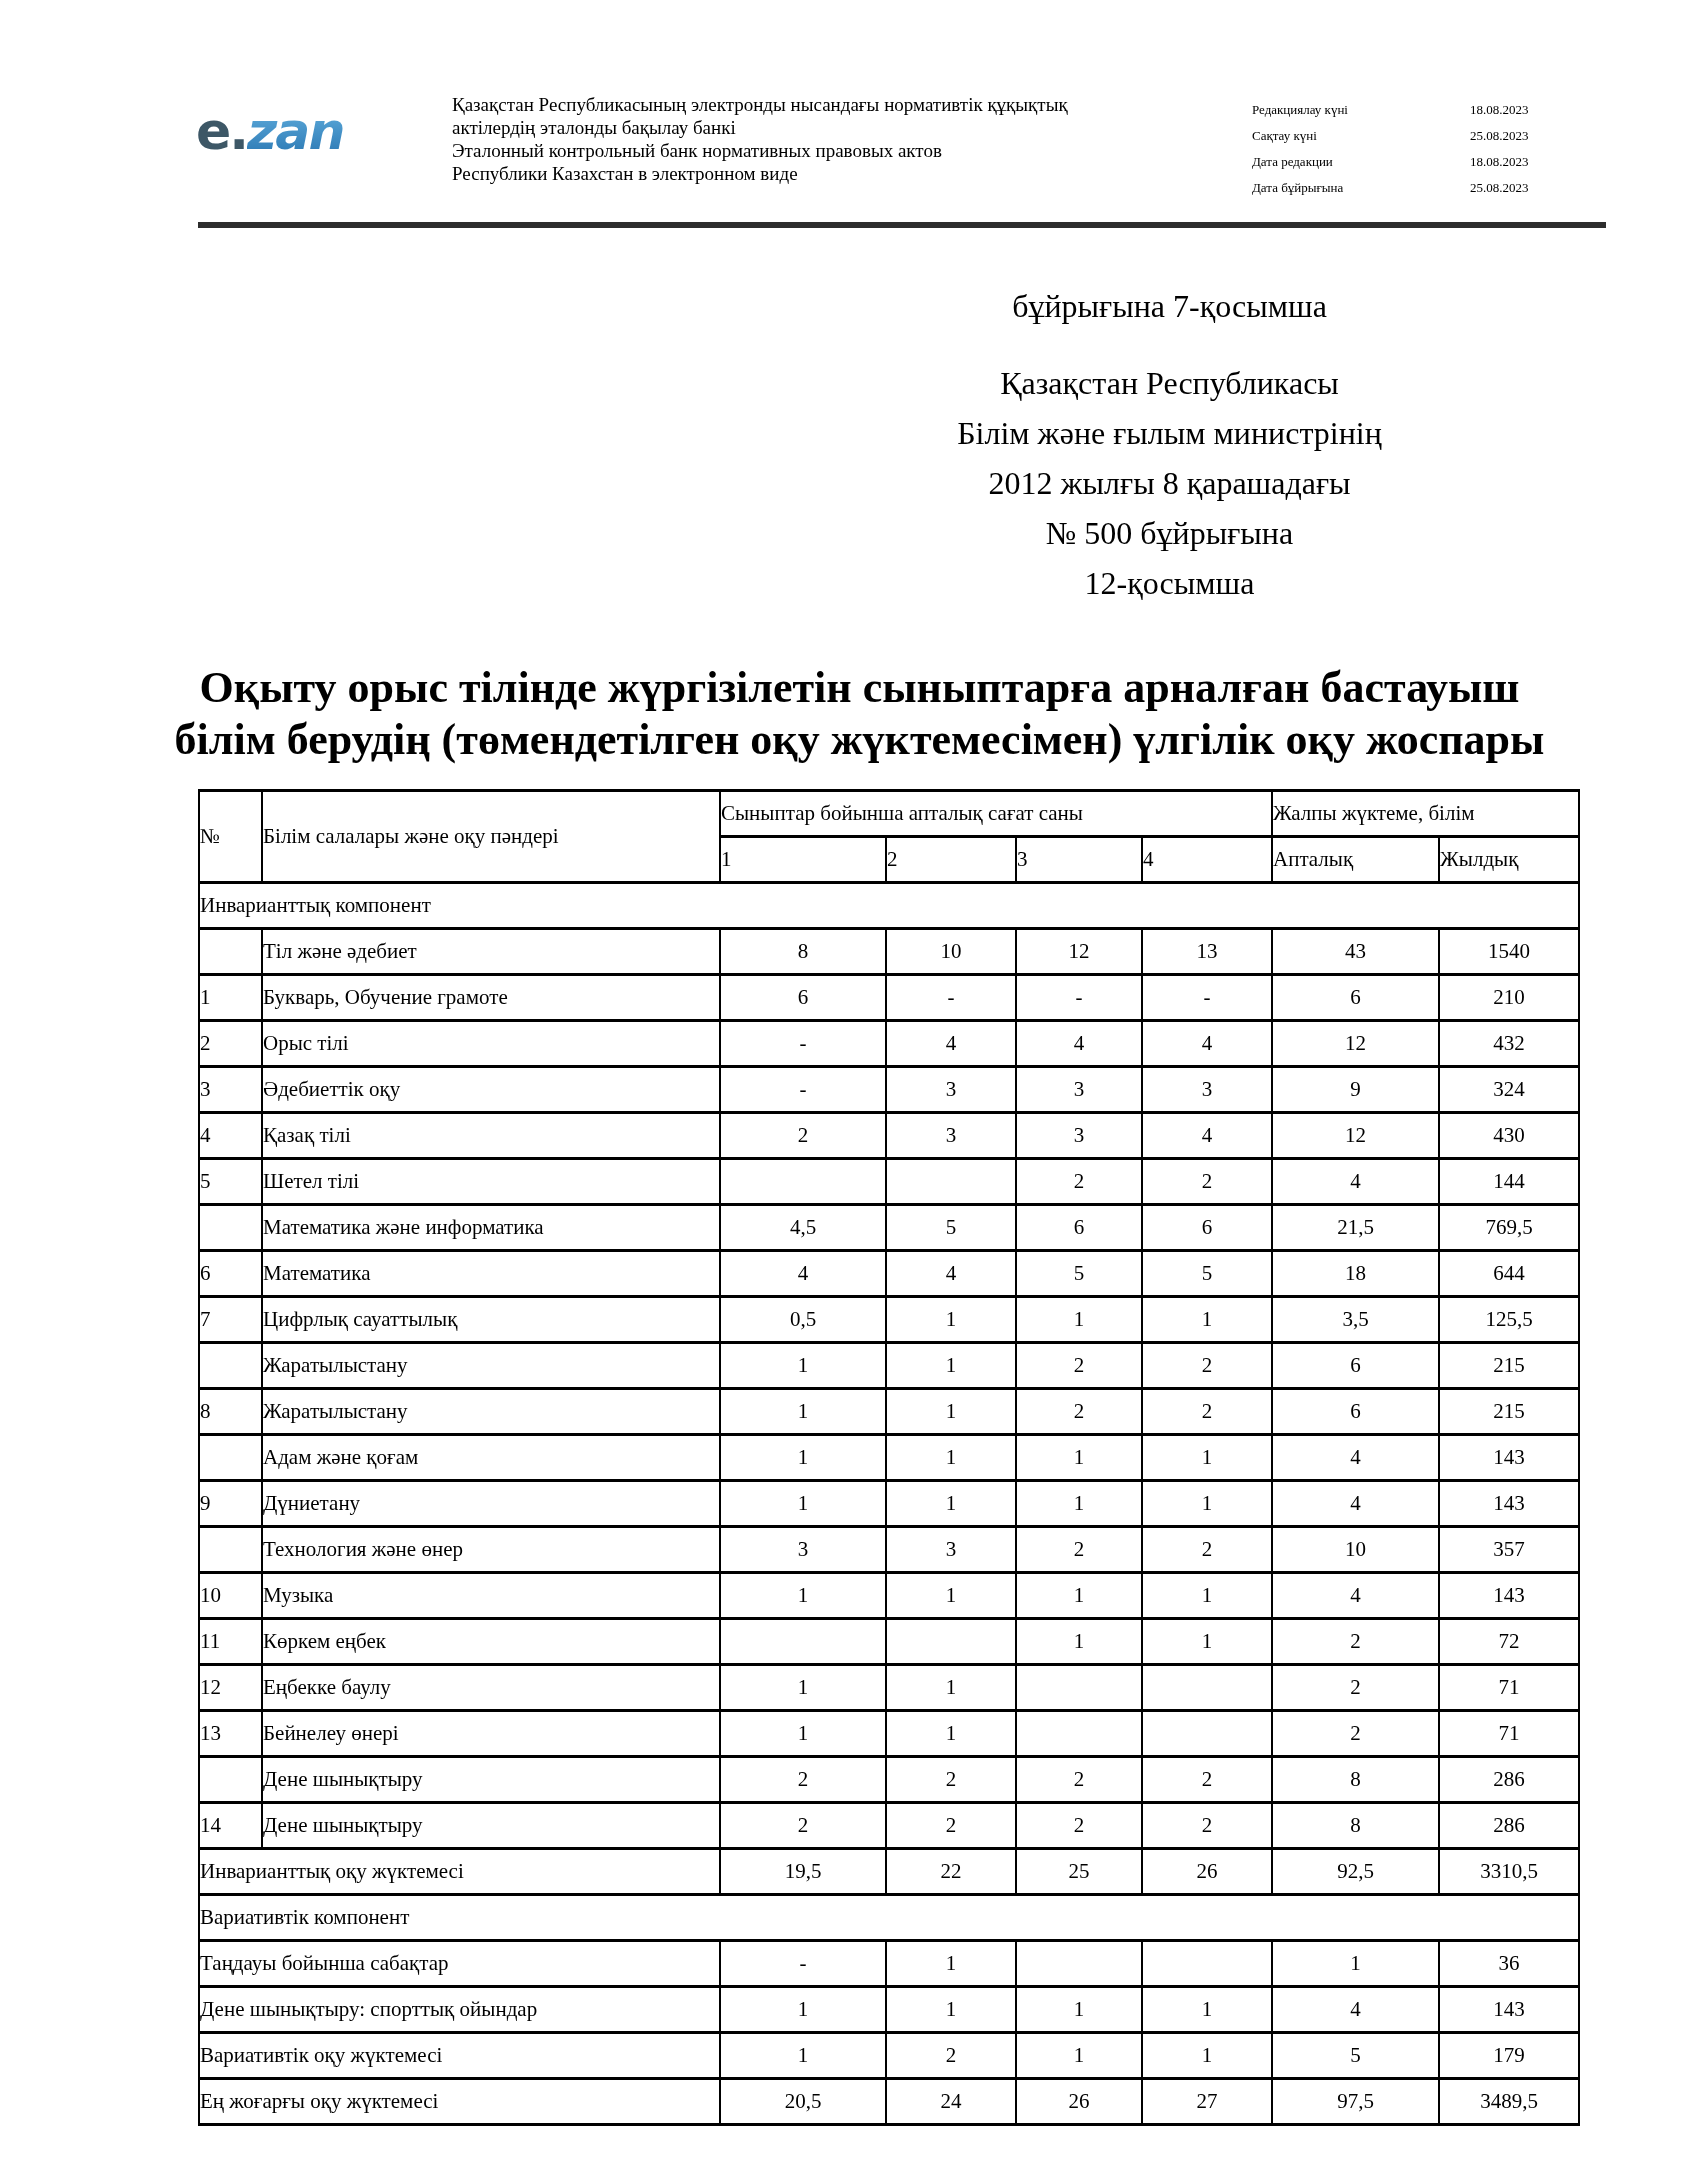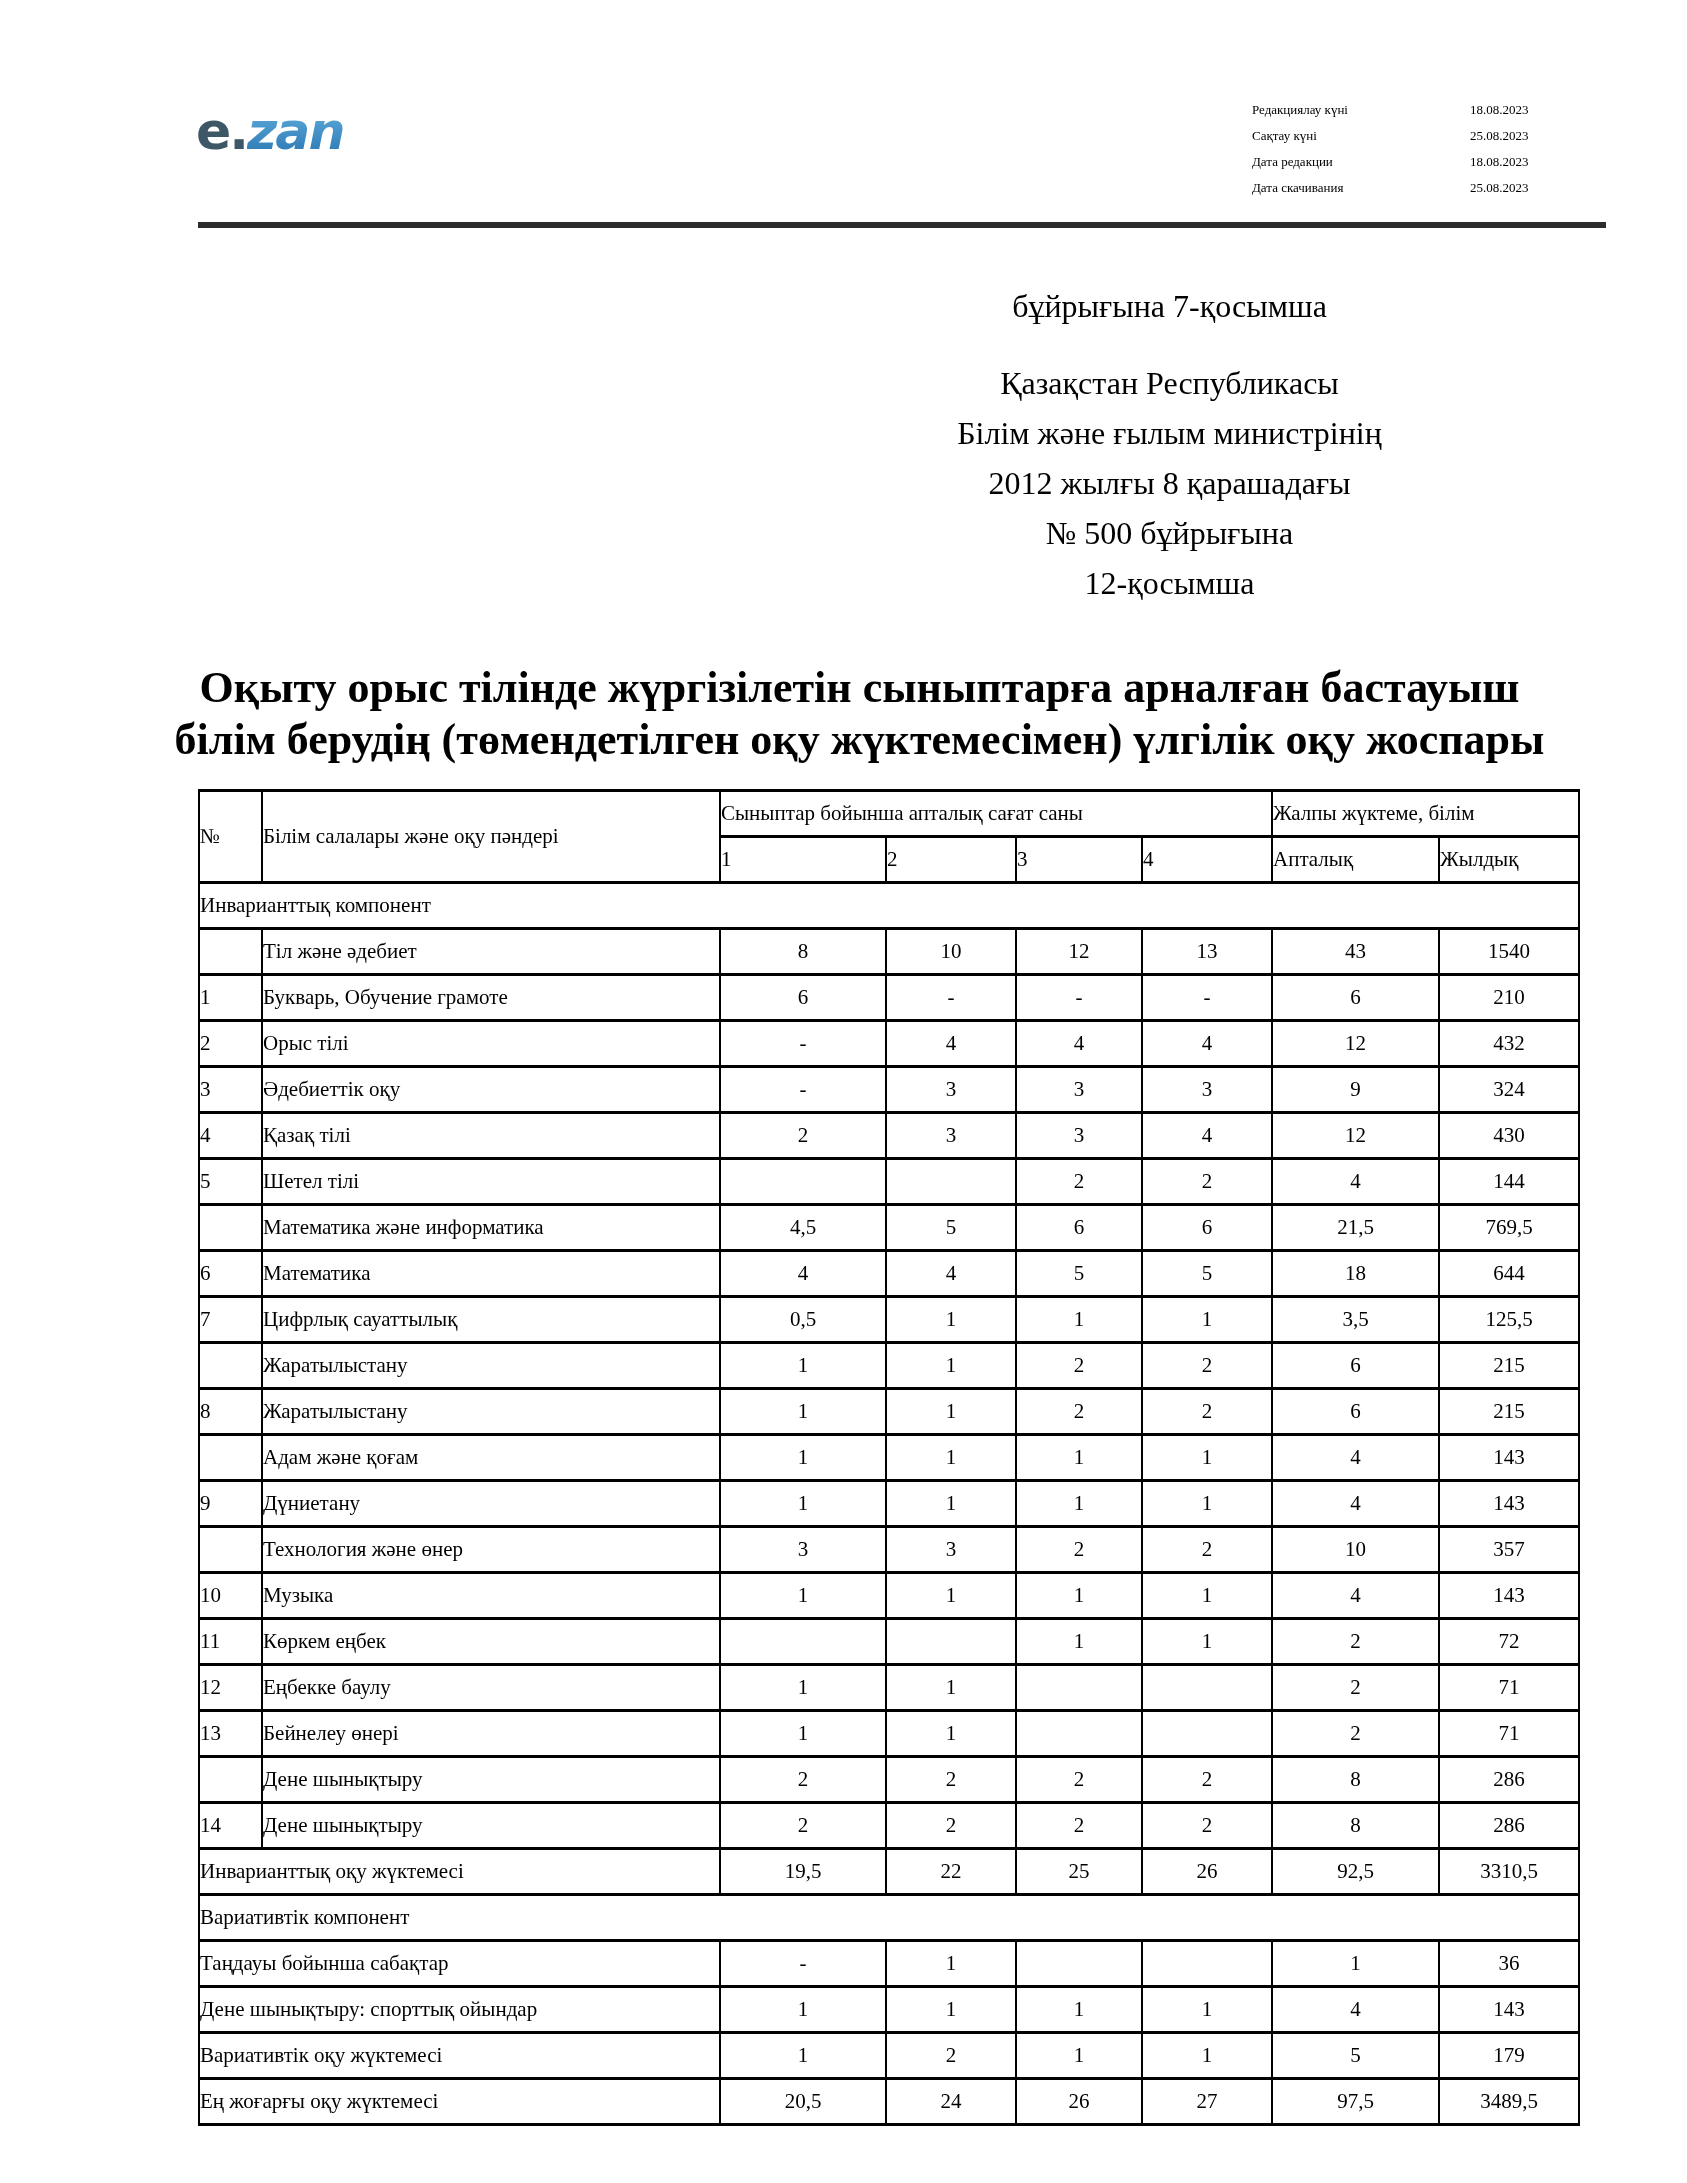--- a/index.html
+++ b/index.html
@@ -75,36 +75,42 @@
 </style>
 </head>
 <body>
 
 <div class="page">
 
   <div class="logo">
     <span class="logo-e">e.</span><span class="logo-zan">zan</span>
   </div>
 
+  <div class="org">
+    <div>Қазақстан Республикасының электронды нысандағы нормативтік құқықтық</div>
+    <div>актілердің эталонды бақылау банкі</div>
+    <div>Эталонный контрольный банк нормативных правовых актов</div>
+    <div>Республики Казахстан в электронном виде</div>
+  </div>
 
   <div class="meta">
     <div class="meta-row">
       <span class="meta-label">Редакциялау күні</span>
       <span class="meta-value">18.08.2023</span>
     </div>
     <div class="meta-row">
       <span class="meta-label">Сақтау күні</span>
       <span class="meta-value">25.08.2023</span>
     </div>
     <div class="meta-row">
       <span class="meta-label">Дата редакции</span>
       <span class="meta-value">18.08.2023</span>
     </div>
     <div class="meta-row">
-      <span class="meta-label">Дата скачивания</span>
+      <span class="meta-label">Дата бұйрығына</span>
       <span class="meta-value">25.08.2023</span>
     </div>
   </div>
 
   <div class="rule"></div>
 
   <div class="appendix">
     <div class="line-first">бұйрығына 7-қосымша</div>
     <div>Қазақстан Республикасы</div>
     <div>Білім және ғылым министрінің</div>

